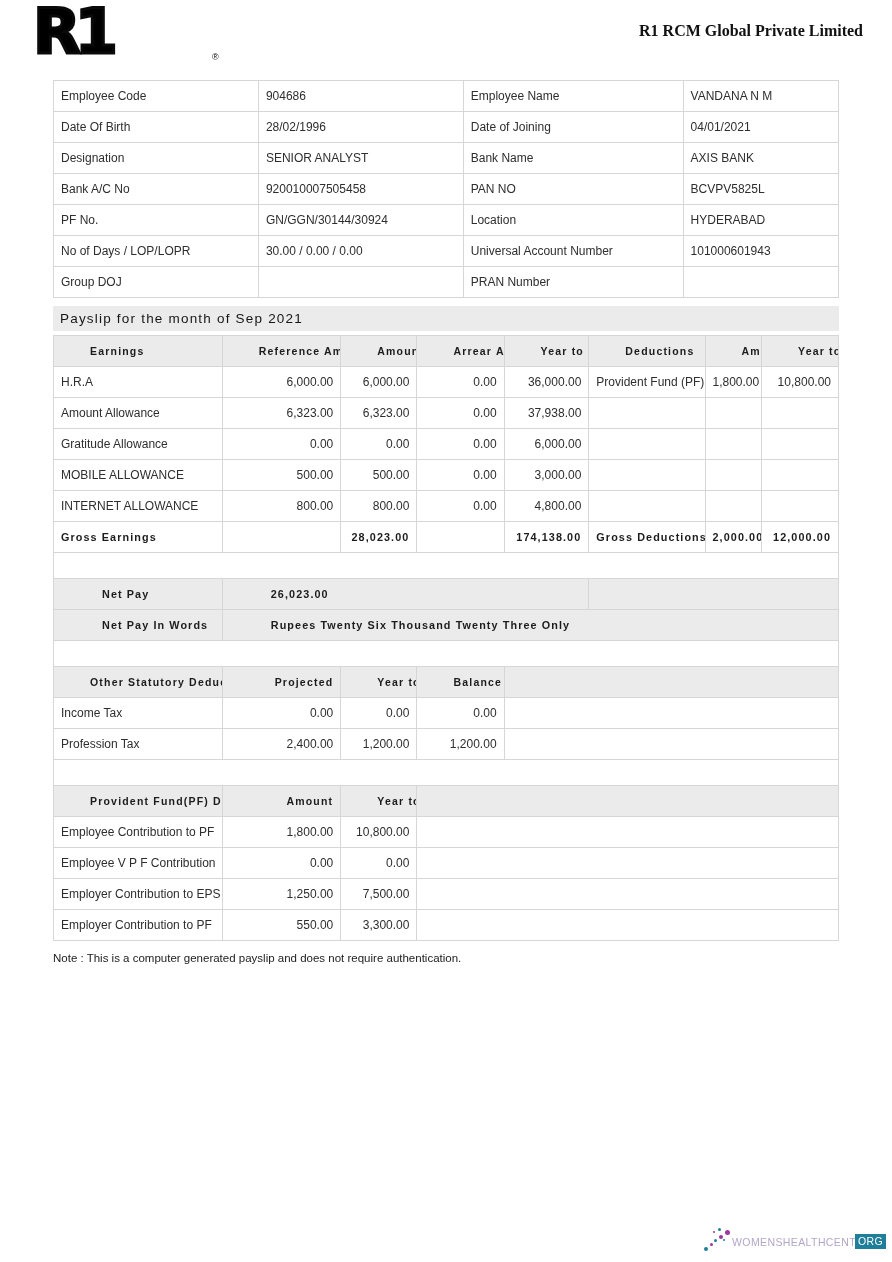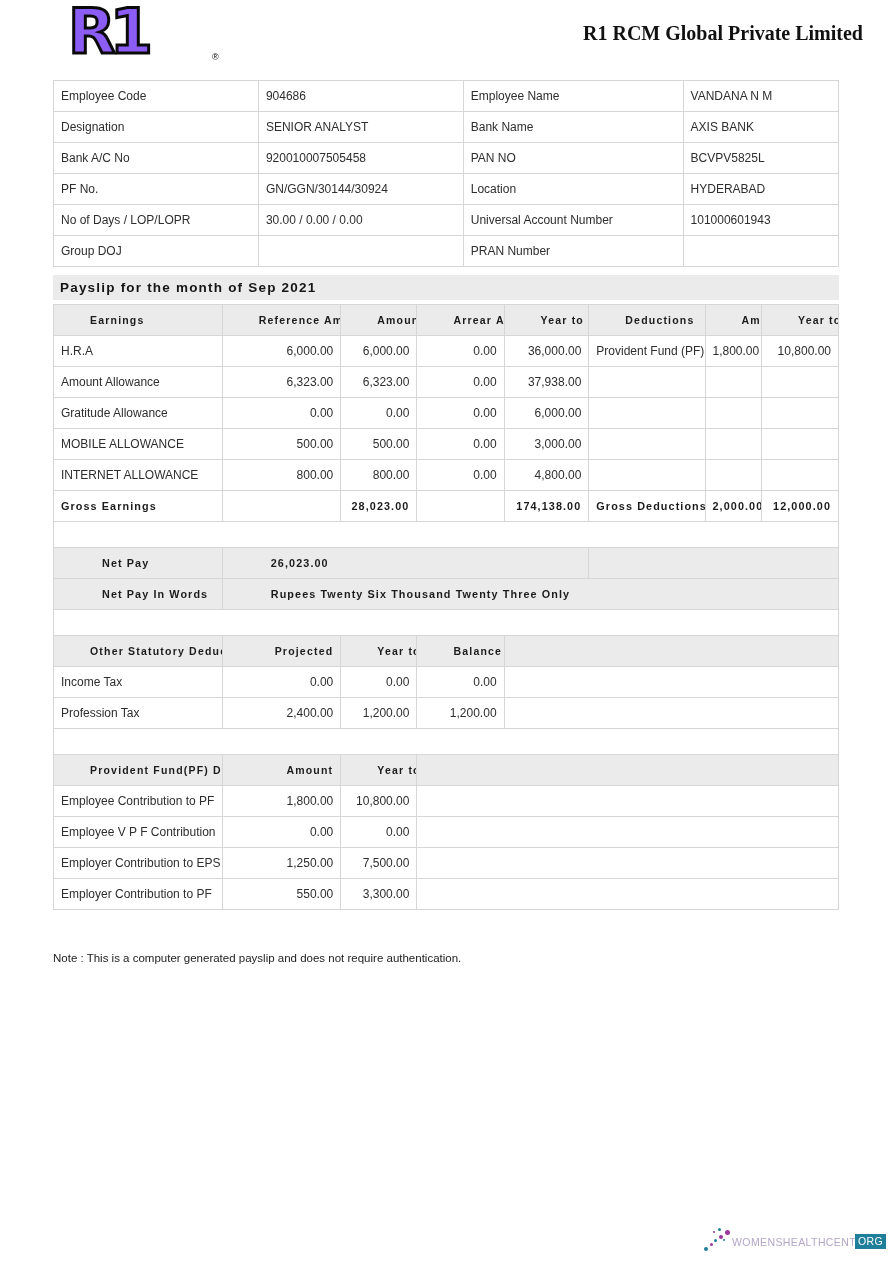--- a/index.html
+++ b/index.html
@@ -5,32 +5,32 @@
   html,body{margin:0;padding:0;background:#ffffff;}
   body{
     width:892px;height:1262px;position:relative;overflow:hidden;
     font-family:"Liberation Sans",sans-serif;color:#2e2e2e;
     -webkit-font-smoothing:antialiased;
   }
   
   .logo{
     position:absolute;left:33px;top:2px;
     font-family:"DejaVu Sans",sans-serif;font-weight:900;
-    font-size:62px;line-height:60px;color:#8b5cf6;
-    letter-spacing:-6px;margin-left:35px;-webkit-text-stroke:3px #0a0a0a;
+    font-size:62px;line-height:60px;color:#000000;
+    letter-spacing:-6px;-webkit-text-stroke:3px #0a0a0a;
   }
   .logo-reg{
     position:absolute;left:212px;top:52px;font-size:9px;color:#0a0a0a;
     -webkit-text-stroke:0;font-weight:400;letter-spacing:0;
     font-family:"Liberation Sans",sans-serif;
   }
   .company-title{
     position:absolute;right:29px;top:22px;
     font-family:"Liberation Serif",serif;font-weight:700;
-    font-size:20px;color:#111;
+    font-size:16px;color:#111;
   }
   
   .content{position:absolute;left:53px;top:80px;width:786px;}
   table{border-collapse:collapse;width:786px;table-layout:fixed;}
   td,th{
     border:1px solid #d6d6d6;height:26px;padding:2px 7px;
     font-size:12px;font-weight:400;text-align:left;color:#2e2e2e;
     overflow:hidden;white-space:nowrap;
   }
   th{
@@ -38,21 +38,21 @@
     letter-spacing:1.2px;color:#1c1c1c;padding-left:36px;
   }
   .num{text-align:right;}
   .bold-cond{
     font-weight:700;font-size:10.8px;letter-spacing:1.1px;color:#1c1c1c;
   }
   .grey{background:#ebebeb;padding-left:48px;}
   
   .payslip-bar{
     margin-top:8px;height:25px;line-height:25px;background:#ebebeb;
-    font-weight:700;font-size:13.5px;letter-spacing:1.2px;color:#161616;
+    font-weight:400;font-size:13.5px;letter-spacing:1.2px;color:#161616;
     padding-left:7px;box-sizing:border-box;
   }
   .mt4{margin-top:4px;}
   .spacer{
     width:786px;height:25px;box-sizing:border-box;
     border-left:1px solid #d6d6d6;border-right:1px solid #d6d6d6;
   }
   
   .note{
     position:absolute;left:53px;top:952px;font-size:11.5px;color:#222;text-align:center;
@@ -86,20 +86,26 @@
         <col style="width:26.1%">
         <col style="width:28%">
         <col style="width:19.8%">
       </colgroup>
     <tbody>
         <tr>
       <td>Employee Code</td>
       <td>904686</td>
       <td>Employee Name</td>
       <td>VANDANA N M</td>
+    </tr>
+    <tr>
+      <td>Date Of Birth</td>
+      <td>28/02/1996</td>
+      <td>Date of Joining</td>
+      <td>04/01/2021</td>
     </tr>
     <tr>
       <td>Designation</td>
       <td>SENIOR ANALYST</td>
       <td>Bank Name</td>
       <td>AXIS BANK</td>
     </tr>
     <tr>
       <td>Bank A/C No</td>
       <td>920010007505458</td>

